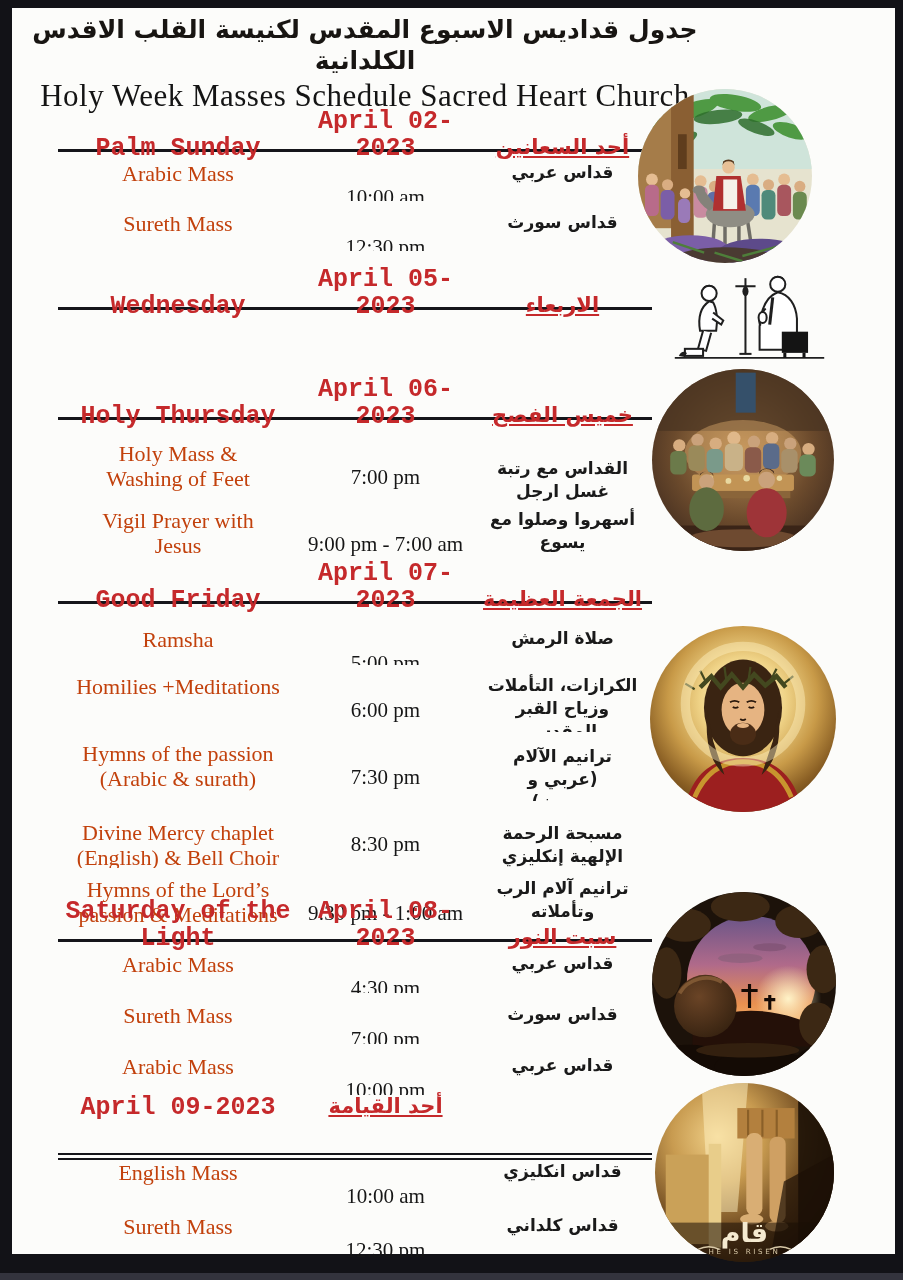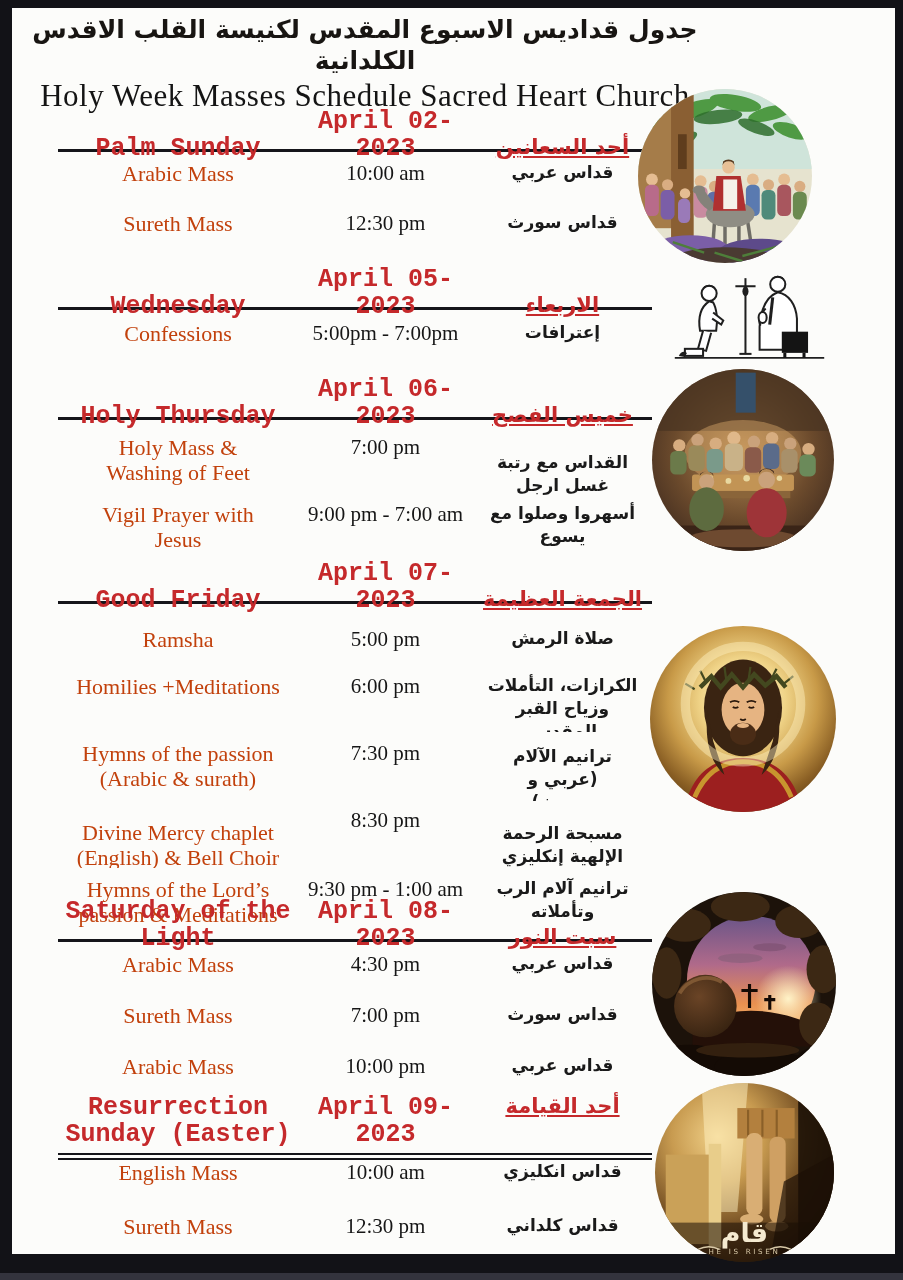--- a/index.html
+++ b/index.html
@@ -34,21 +34,21 @@
     font-weight:bold;font-size:25px;color:#c5292b;line-height:1.08;font-family:Liberation Mono, monospace;
   }
   .h-ar{
     font-family:"DejaVu Sans",sans-serif;direction:rtl;font-weight:bold;
     font-size:21px;color:#c5292b;line-height:1.2;padding-bottom:2px;text-decoration:underline;
   }
   .rule{border-top:3px solid #15151a;margin-top:3px;}
   .rule.double{border-top:2px solid #15151a;border-bottom:2px solid #15151a;height:3px;}
   .row{align-items:start;overflow:hidden;}
   .c-en{font-size:22px;color:#c2410c;line-height:1.15;}
-  .c-time{font-size:21px;color:#161616;line-height:1.15;}
+  .c-time{font-size:21px;color:#161616;line-height:1.15;margin-top:24px;}
   .c-ar{
     font-family:"DejaVu Sans",sans-serif;direction:rtl;font-weight:bold;
     font-size:17px;color:#1a1a1a;line-height:1.35;
   }
   
   .fig{position:absolute;}
   .fig.circle{border-radius:50%;overflow:hidden;}
   .fig svg{display:block;width:100%;height:100%;}
 </style>
 </head>
@@ -80,35 +80,30 @@
     </div>
   </section>
 
   <section class="sec" style="top:258px">
     <div class="hrow">
       <div class="h-en">Wednesday</div>
       <div class="h-date">April 05-2023</div>
       <div class="h-ar">الاربعاء</div>
     </div>
     <div class="rule"></div>
-    <div class="row" style="height:40px;padding-top:11px">
-      <div class="c-en">Confessions</div>
-      <div class="c-time">5:00pm - 7:00pm</div>
-      <div class="c-ar">إعترافات</div>
-    </div>
   </section>
 
   <section class="sec" style="top:368px">
     <div class="hrow">
       <div class="h-en">Holy Thursday</div>
       <div class="h-date">April 06-2023</div>
       <div class="h-ar">خميس الفصح</div>
     </div>
     <div class="rule"></div>
-    <div class="row" style="height:62px;padding-top:15px">
+    <div class="row" style="height:62px;padding-top:21px">
       <div class="c-en" style="max-width:165px;margin:0 auto">Holy Mass &amp; Washing of Feet</div>
       <div class="c-time">7:00 pm</div>
       <div class="c-ar" style="max-width:150px;margin:16px auto">القداس مع رتبة غسل ارجل التلاميذ</div>
     </div>
     <div class="row" style="height:62px;padding-top:5px">
       <div class="c-en" style="max-width:190px;margin:0 auto">Vigil Prayer with Jesus</div>
       <div class="c-time">9:00 pm - 7:00 am</div>
       <div class="c-ar">أسهروا وصلوا مع يسوع</div>
     </div>
   </section>
@@ -166,21 +161,20 @@
     </div>
     <div class="row" style="height:41px;padding-top:10px">
       <div class="c-en">Arabic Mass</div>
       <div class="c-time">10:00 pm</div>
       <div class="c-ar">قداس عربي</div>
     </div>
   </section>
 
   <section class="sec" style="top:1086px">
     <div class="hrow tall">
-      <div class="h-en" style="max-width:230px;margin:0 auto">Resurrection Sunday (Easter)</div>
       <div class="h-date">April 09-2023</div>
       <div class="h-ar">أحد القيامة</div>
     </div>
     <div class="rule double"></div>
     <div class="row" style="height:44px;">
       <div class="c-en">English Mass</div>
       <div class="c-time">10:00 am</div>
       <div class="c-ar">قداس انكليزي</div>
     </div>
     <div class="row" style="height:44px;padding-top:10px">

